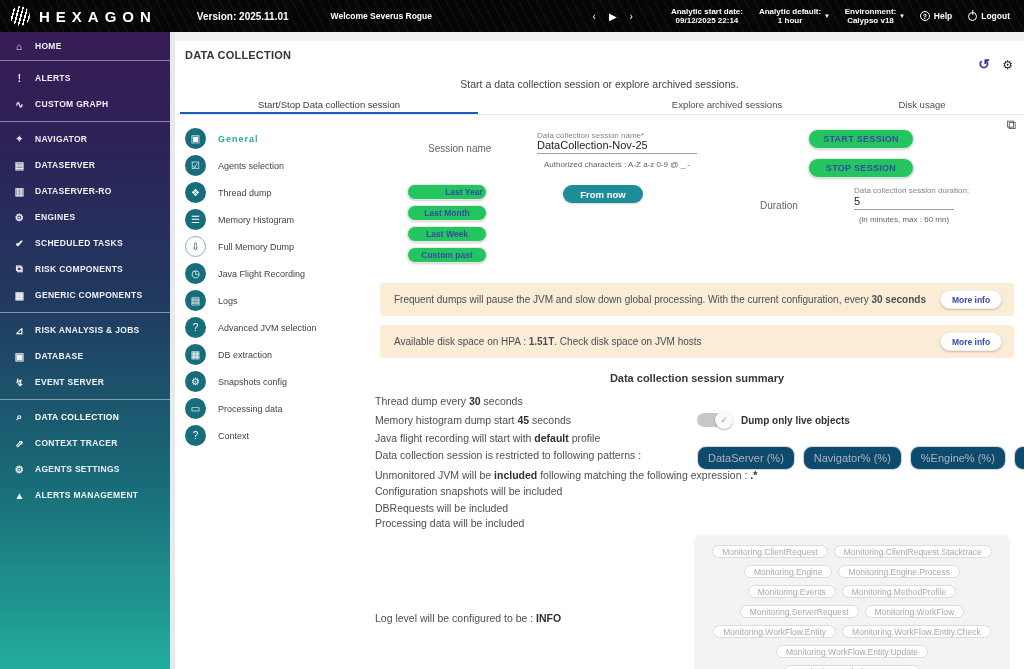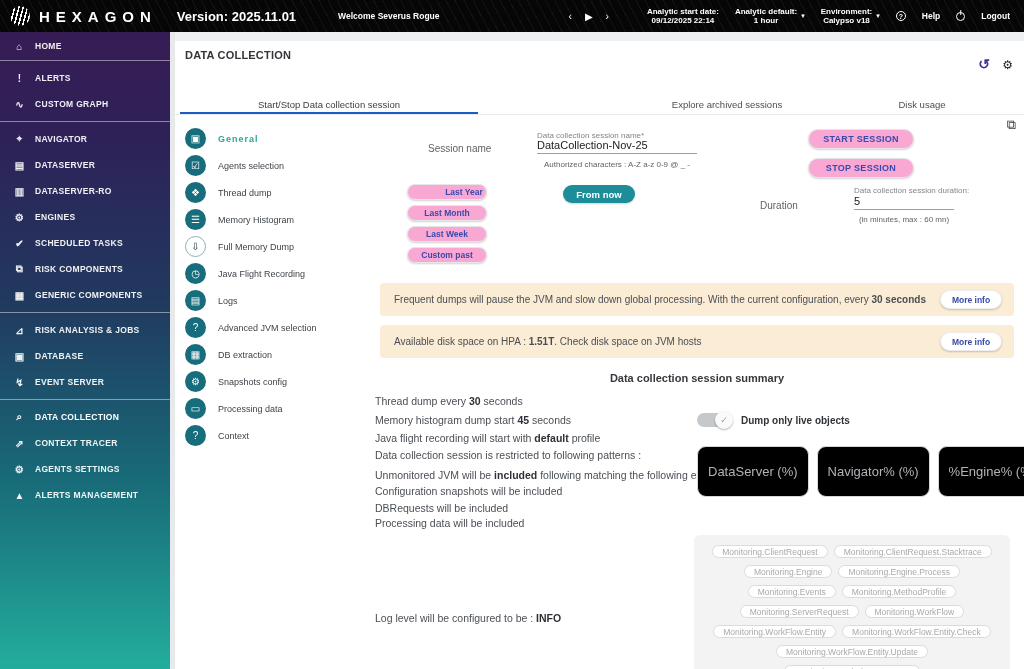--- a/index.html
+++ b/index.html
@@ -8,29 +8,29 @@
        font-family:"Liberation Sans",sans-serif;}
 
   
   .topbar{position:absolute;left:0;top:0;width:1024px;height:32px;background:#060606;
     background-image:repeating-linear-gradient(62deg,rgba(255,255,255,.05) 0 1px,transparent 1px 8px);
     display:flex;align-items:center;color:#fff;z-index:5;}
   .brandwrap{display:flex;align-items:center;margin-left:10px;}
   .stripes{width:20px;height:20px;border-radius:50%;overflow:hidden;margin-right:9px;
     background:repeating-linear-gradient(105deg,#fff 0 1.6px,transparent 1.6px 4.1px);}
   .brand{font-size:15px;font-weight:700;letter-spacing:6px;}
-  .version{font-size:13px;font-weight:600;margin-left:20px;}
+  .version{font-size:10px;font-weight:600;margin-left:40px;}
   .welcome{font-size:8.5px;font-weight:600;margin-left:42px;}
   .tb-right{margin-left:auto;display:flex;align-items:center;gap:16px;margin-right:14px;}
   .navarrows{display:flex;gap:13px;font-size:10px;align-items:center;margin-right:22px;}
   .navarrows span{cursor:pointer;}
   .tb-stack{text-align:center;font-size:8px;font-weight:700;line-height:9.5px;white-space:nowrap;}
   .tb-drop{display:flex;align-items:center;gap:4px;}
   .caret{font-size:7px;}
-  .tb-item{display:flex;align-items:center;gap:16px;font-size:8.5px;font-weight:700;white-space:nowrap;}
+  .tb-item{display:flex;align-items:center;gap:4px;font-size:8.5px;font-weight:700;white-space:nowrap;}
   .qicon{width:10px;height:10px;border:1px solid #fff;border-radius:50%;display:flex;align-items:center;
     justify-content:center;font-size:7px;font-weight:700;}
   .power{position:relative;width:9px;height:9px;border:1.3px solid #fff;border-radius:50%;}
   .power::after{content:"";position:absolute;left:50%;top:-3px;transform:translateX(-50%);
     width:1.5px;height:5px;background:#fff;}
 
   
   .sidebar{position:absolute;left:0;top:32px;width:170px;height:637px;color:#fff;
     background:linear-gradient(180deg,#371c54 0%,#2e2158 16%,#21395f 42%,#186a78 70%,#23ad9c 100%);}
   .sgroup{padding:4px 0;}
@@ -65,48 +65,48 @@
   .mic.outline{background:#fff;border:1px solid #8fb0b6;color:#14333b;}
   .mlabel{font-size:9px;color:#3f4449;white-space:nowrap;}
   .mrow.active .mlabel{color:#2aa79b;font-weight:700;letter-spacing:1px;}
 
   
   .flabel{position:absolute;font-size:10px;color:#5f6368;}
   .fieldlab{position:absolute;font-size:8px;color:#80868b;}
   .fieldinput{position:absolute;border:none;outline:none;border-bottom:1px solid #9aa0a6;background:transparent;
     font-family:"Liberation Sans",sans-serif;font-size:11px;color:#202124;padding:0 0 2px 0;}
   .fieldhint{position:absolute;font-size:8px;color:#5f6368;text-align:center;}
-  .pill{position:absolute;display:flex;align-items:center;justify-content:center;background:#f9a8d4;
+  .pill{position:absolute;display:flex;align-items:center;justify-content:center;background:#22c55e;
     border:1px solid #e4e6e8;border-radius:12px;box-shadow:0 1px 2px rgba(0,0,0,.18);
     color:#3949ab;font-weight:700;cursor:pointer;white-space:nowrap;}
   .pill.big{width:106px;height:20px;font-size:9px;letter-spacing:.3px;}
   .pill.small{width:80px;height:16px;font-size:8.5px;}
-  .pill.teal{background:#1d8e99;color:#fff;border:none;width:72px;height:18px;font-size:9.5px;}
+  .pill.teal{background:#1d8e99;color:#fff;border:none;width:80px;height:18px;font-size:9.5px;}
 
   
   .warn{position:absolute;left:205px;width:634px;height:33px;background:#fbecd5;border-radius:4px;
     display:flex;align-items:center;padding:0 12px 0 14px;}
   .warntext{font-size:10px;color:#4a4e54;}
   .moreinfo{margin-left:auto;width:62px;height:19px;border-radius:10px;background:#fff;border:1px solid #eee;
     box-shadow:0 1px 2px rgba(0,0,0,.2);display:flex;align-items:center;justify-content:center;
     font-size:8.5px;font-weight:700;color:#3949ab;cursor:pointer;flex:0 0 62px;}
 
   
   .sumtitle{position:absolute;left:205px;top:340px;width:634px;text-align:center;font-size:11px;
     font-weight:700;color:#35383c;}
   .sumrow{position:absolute;left:200px;font-size:10.5px;color:#4a4f55;white-space:nowrap;}
   .sumrow b{color:#2d3136;}
   .togglewrap{position:absolute;left:522px;top:381px;display:flex;align-items:center;cursor:pointer;}
   .toggle{position:relative;width:34px;height:14px;border-radius:7px;background:#c6c9cc;}
   .thumb{position:absolute;right:-2px;top:-2px;width:18px;height:18px;border-radius:50%;background:#fafafa;
     box-shadow:0 1px 2px rgba(0,0,0,.3);color:#9aa0a6;font-size:9px;display:flex;align-items:center;justify-content:center;}
   .togglelabel{margin-left:10px;font-size:10px;font-weight:700;color:#2f3337;}
   .chiprow{position:absolute;left:522px;top:414px;display:flex;gap:8px;}
-  .chip{border:1px solid #d5d7da;border-radius:9px;padding:17px 10px;font-size:13px;color:#b0b3b8;
-    background:#000000;white-space:nowrap;}
+  .chip{border:1px solid #d5d7da;border-radius:9px;padding:5px 10px;font-size:11px;color:#b0b3b8;
+    background:#0c4a6e;white-space:nowrap;}
   .tagpanel{position:absolute;left:519px;top:503px;width:316px;height:150px;background:#f3f3f4;border-radius:6px;
     padding:10px 11px;display:flex;flex-wrap:wrap;gap:7px 6px;align-content:flex-start;justify-content:center;}
   .tag{border:1px solid #d9dbde;border-radius:9px;padding:2px 9px;font-size:8.5px;color:#a6a9ad;
     background:#fff;white-space:nowrap;height:13px;display:flex;align-items:center;}
 </style>
 </head>
 <body>
 
 <div id="app">
 
@@ -234,20 +234,21 @@
         <span class="sic">▲</span>
         <span>ALERTS MANAGEMENT</span>
       </div>
     </div>
   </div>
   <div class="scrollstrip"></div>
 
   <div class="content">
     <div class="topband"></div>
     <div class="pagetitle">DATA COLLECTION</div>
+    <div class="subtitle">Start a data collection session or explore archived sessions.</div>
     <span class="undo">↺</span>
     <span class="gearbtn">⚙</span>
 
     <div class="tab active" style="left:5px;width:298px;">Start/Stop Data collection session</div>
     <div class="tab" style="left:452px;width:200px;">Explore archived sessions</div>
     <div class="tab" style="left:647px;width:200px;">Disk usage</div>
     <div class="tabul" style="left:5px;width:298px;"></div>
     <div class="tabline"></div>
     <span class="copybtn">⧉</span>
 

